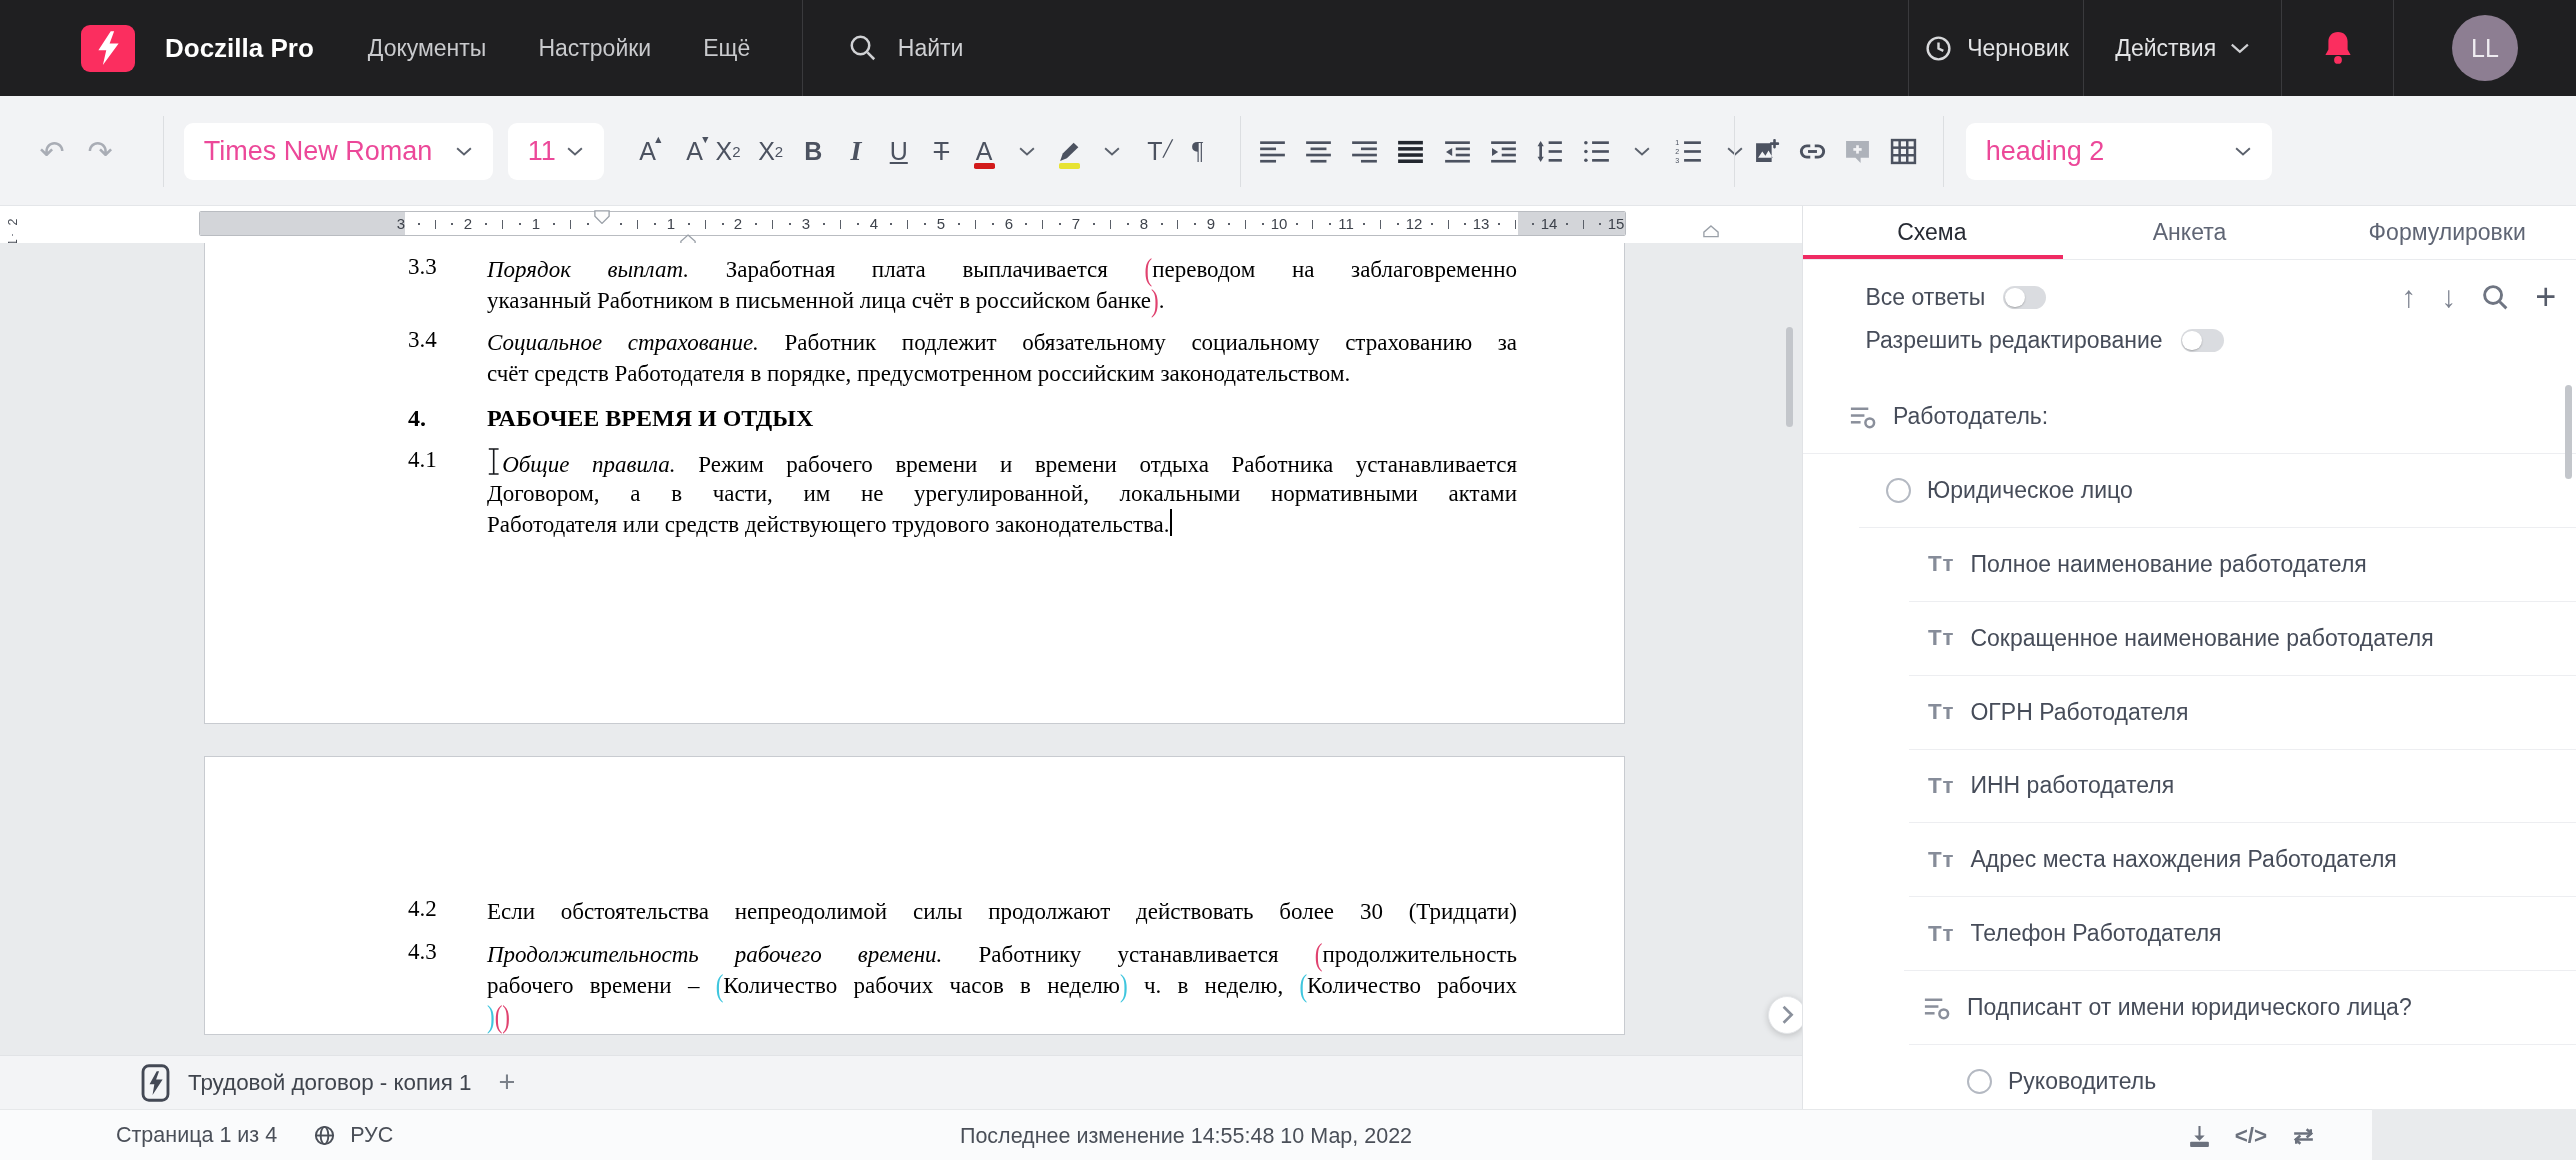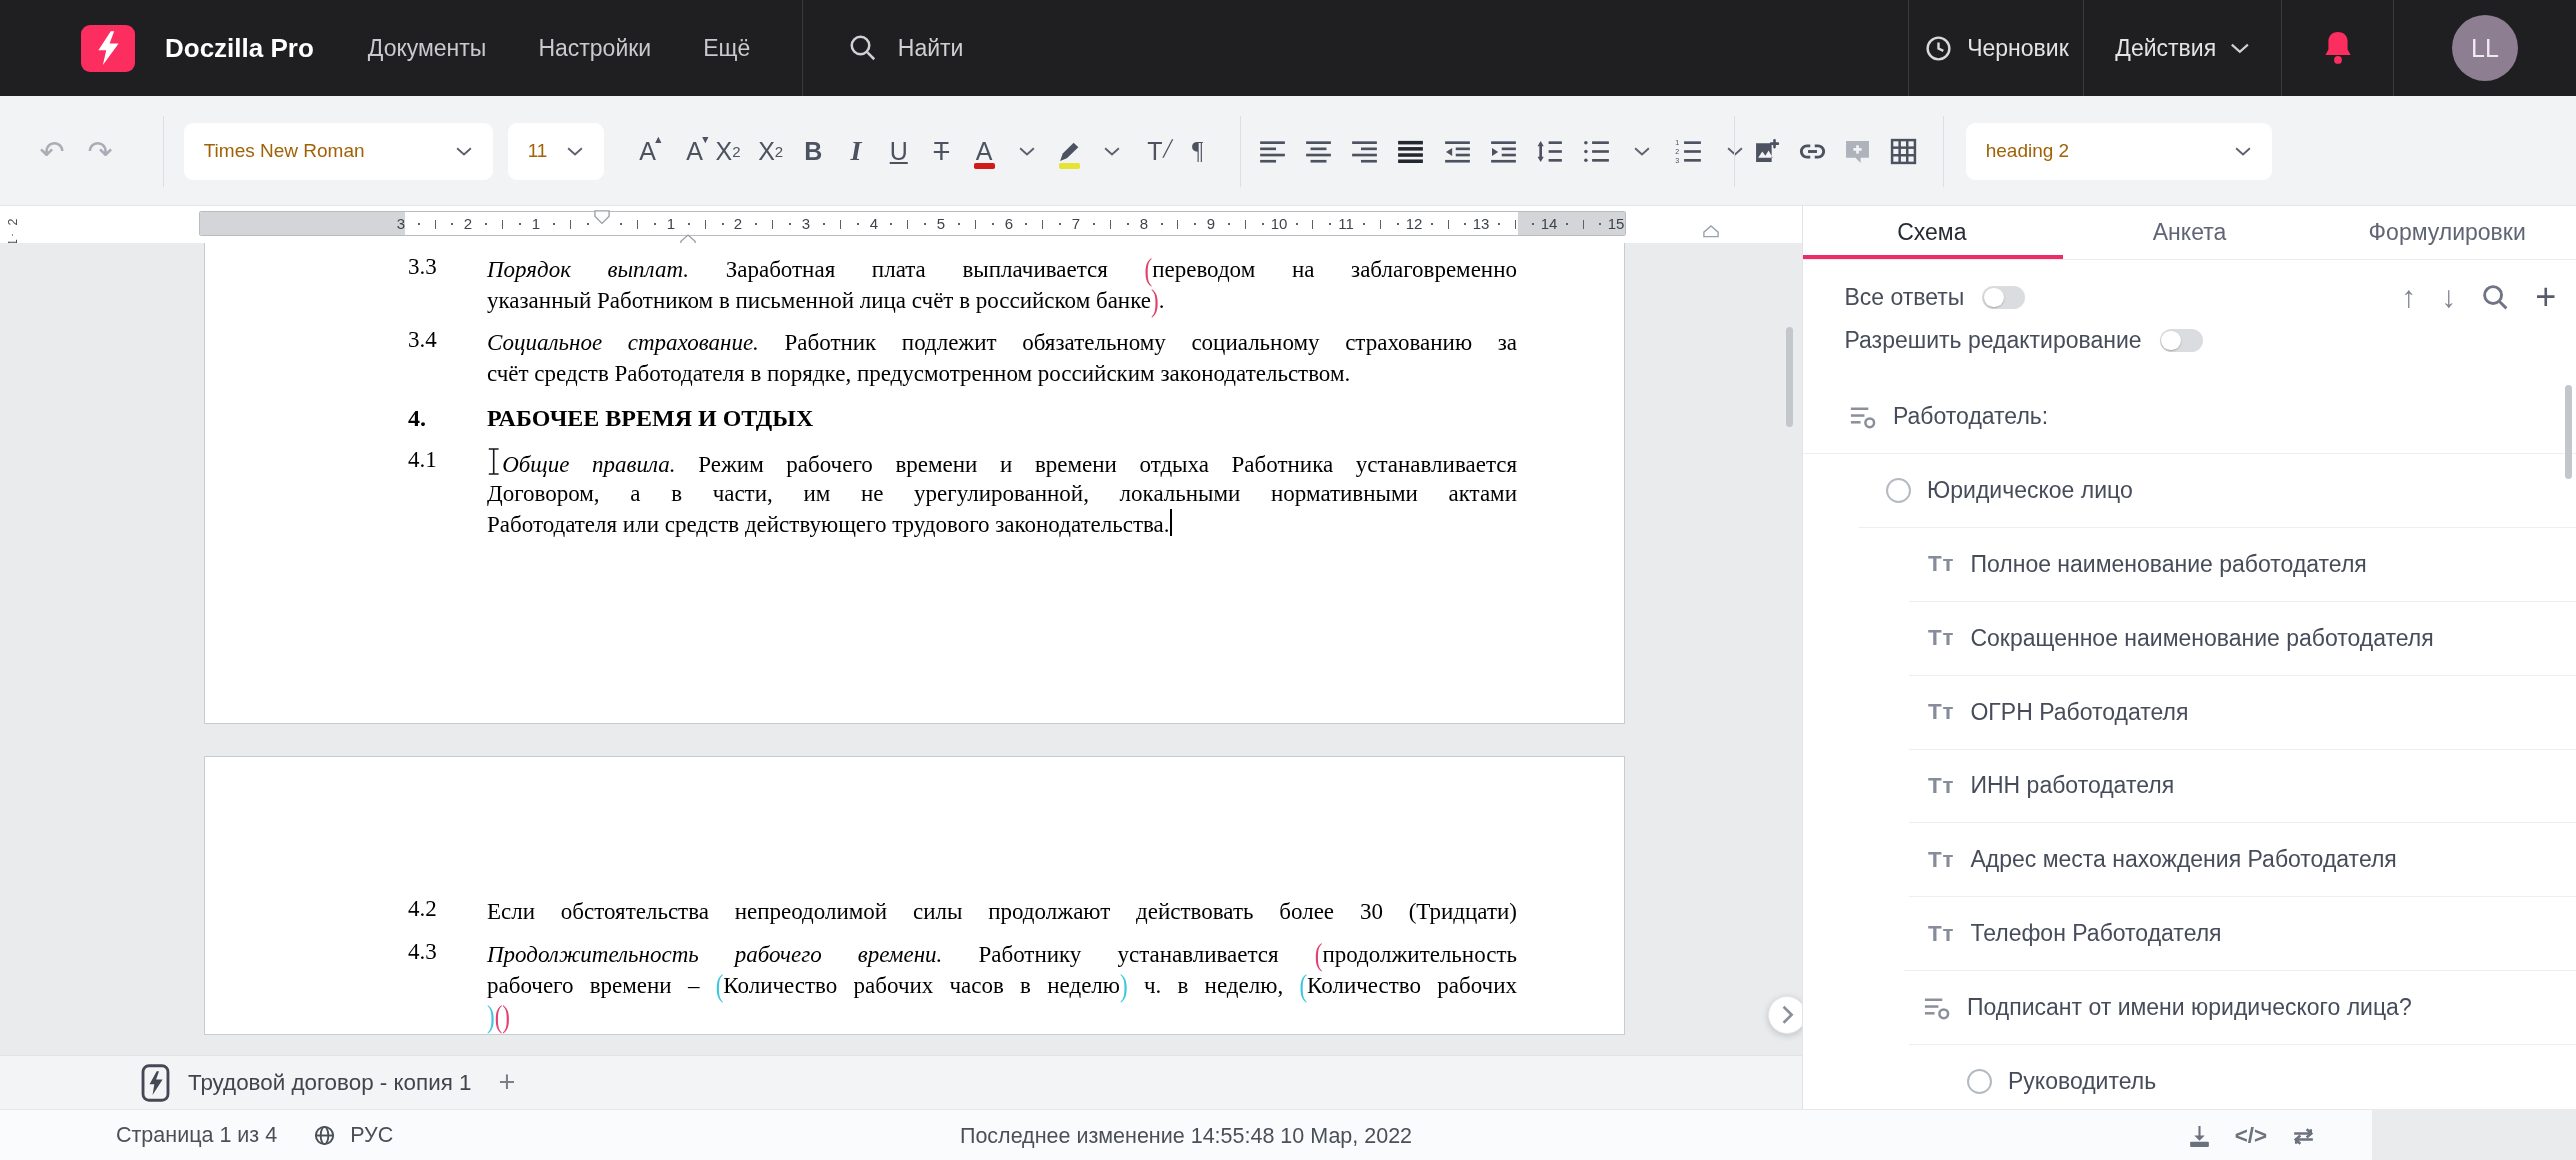--- a/index.html
+++ b/index.html
@@ -30,21 +30,21 @@
   
   #toolbar { position:absolute; left:0; top:96px; width:2576px; height:110px;
              background:#f2f3f5; border-bottom:0.9px solid #e4e6e9; }
   .tgroup { position:absolute; top:0; height:110px; display:flex; align-items:center; }
   .tdiv { position:absolute; top:19.7px; width:0.9px; height:71px; background:#dcdee1; }
   .tbtn { min-width:32px; height:50px; display:flex; align-items:center; justify-content:center;
           color:#4c5260; font-size:25px; cursor:pointer; position:relative; flex:none; }
   .tbtn.dis { color:#a9adb5; }
   .tbtn.active { color:#23272f; }
   .wbox { background:#ffffff; border-radius:9px; height:57px; display:flex; align-items:center;
-          justify-content:space-between; padding:0 19.7px; color:#a16207; font-size:19px; cursor:pointer; }
+          justify-content:space-between; padding:0 19.7px; color:#ec4899; font-size:27px; cursor:pointer; }
   .chev { flex:none; }
   .colorbar { position:absolute; left:5.4px; right:5.4px; bottom:7.2px; height:6.3px; border-radius:1.8px; }
   .sub { font-size:15px; vertical-align:-5.4px; }
   .sup { font-size:15px; vertical-align:9px; }
   .alift { position:absolute; top:7.2px; right:0px; font-size:10.7px; }
 
   
   #ruler-row { position:absolute; left:0; top:206px; width:1802px; height:38px; background:#ffffff; }
   #hruler { position:absolute; left:199px; top:4.5px; width:1427px; height:25px; background:#ffffff;
             border:0.9px solid #b9bcc1; border-radius:1.8px; overflow:hidden; }
@@ -553,21 +553,21 @@
       </svg>
   </div>
 
   <div id="sidebar">
     <div id="sb-tabs">
       <div class="sb-tab active">Схема</div>
         <div class="sb-tab">Анкета</div>
         <div class="sb-tab">Формулировки</div>
         <div id="sb-underline"></div>
     </div>
-    <div style="position:absolute; left:12px; top:70px; width:555px;">
+    <div style="position:absolute; left:0; top:70px; width:555px;padding-left:33px;">
       <div class="toggle-row">
         <span class="toggle-label">Все ответы</span>
         <div class="toggle">
             <div class="knob"></div>
           </div>
       </div>
       <div class="toggle-row">
         <span class="toggle-label">Разрешить редактирование</span>
         <div class="toggle">
             <div class="knob"></div>

